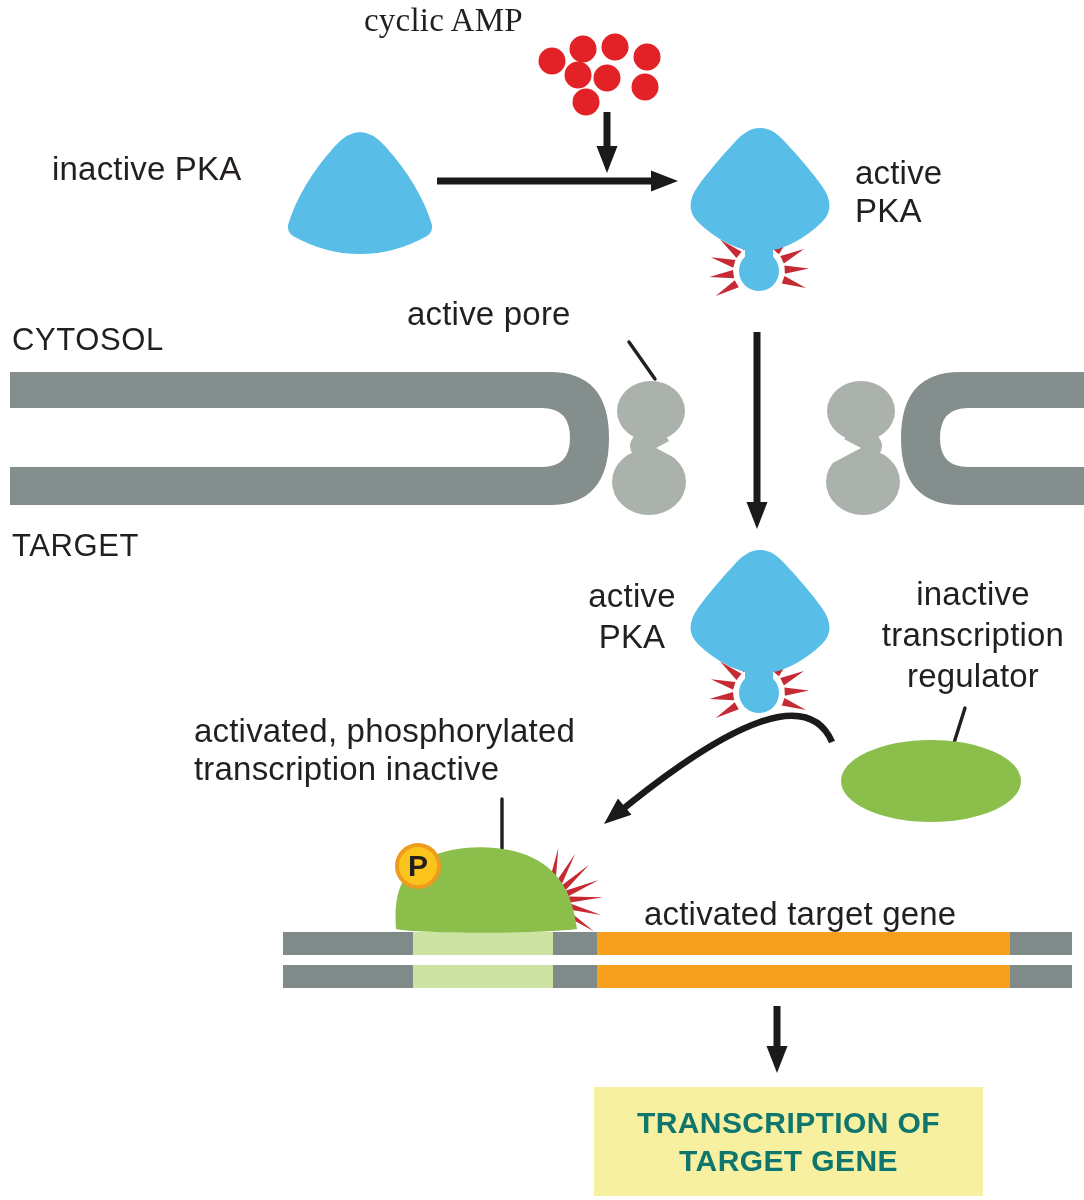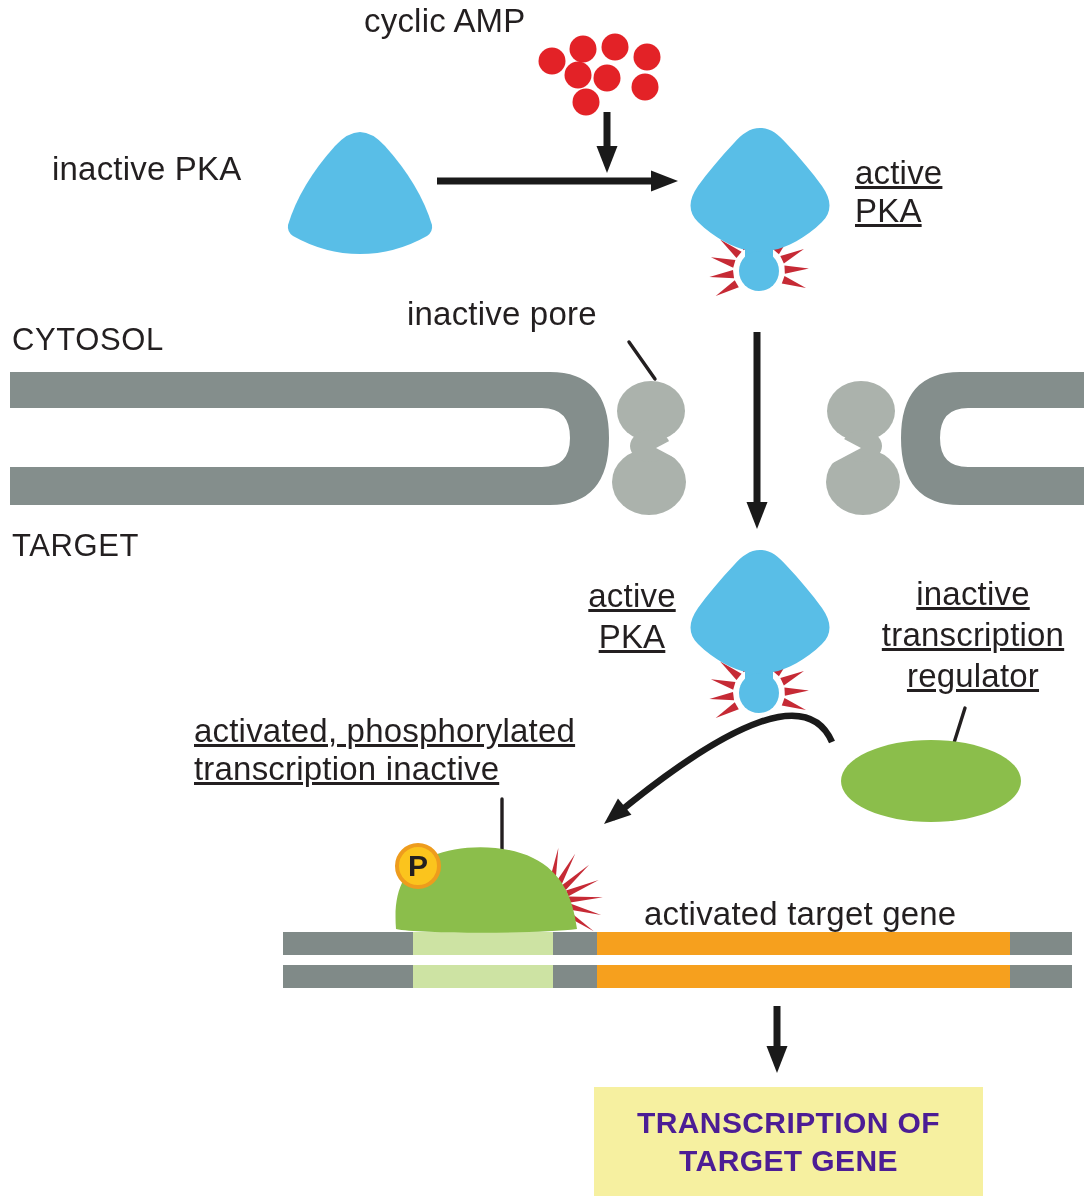--- a/index.html
+++ b/index.html
@@ -5,35 +5,35 @@
   html,body{margin:0;padding:0;background:#ffffff;}
   .stage{
     position:relative;width:1084px;height:1200px;background:#ffffff;
     font-family:"Liberation Sans", sans-serif;overflow:hidden;
   }
   .stage svg{position:absolute;left:0;top:0;}
   .lbl{
     position:absolute;color:#231F20;font-size:33px;font-weight:500;
     line-height:1.15;letter-spacing:0.2px;white-space:nowrap;
   }
-  .lbl .line{display:block;text-decoration:underline;}
+  .lbl .line{display:block;}
   .caps{font-weight:400;font-size:31px;letter-spacing:0.6px;}
   .center{text-align:center;}
   .tight{line-height:1.24;}
   .pcircle{
     position:absolute;left:395px;top:843px;width:46px;height:46px;
     box-sizing:border-box;border:4px solid #EE9C1D;border-radius:50%;
     background:#FBC41D;display:flex;align-items:center;justify-content:center;
     font-size:30px;font-weight:700;color:#231F20;
   }
   .ybox{
     position:absolute;left:594px;top:1087px;width:389px;height:109px;
     background:#F6F0A0;display:flex;flex-direction:column;
     align-items:center;justify-content:center;
-    font-size:30px;font-weight:700;color:#4c1d95;line-height:1.25;
+    font-size:30px;font-weight:700;color:#0f766e;line-height:1.25;
     letter-spacing:0.4px;text-align:center;
   }
 </style>
 </head>
 <body>
 
 <div class="stage">
 
   <svg width="1084" height="1200" viewBox="0 0 1084 1200">
     <defs>
@@ -183,32 +183,32 @@
         <polygon points="589.1298205757793,864.8669472566216 561.5864078209968,885.4570807708606 565.7734113589084,890.1072192996994" fill="#C62A35"></polygon>
         <polygon points="598.7072620864318,879.9005190615792 565.9609619231285,890.4016147153359 568.40591452552,896.1615620880067" fill="#C62A35"></polygon>
         <polygon points="602.8684587140306,897.2331504178172 568.4874012957047,896.5009789131227 568.9238939618349,902.7431148549532" fill="#C62A35"></polygon>
         <polygon points="601.1599946196097,914.9762284355361 568.8904379073655,903.0905692653531 567.270909152852,909.134732861516" fill="#C62A35"></polygon>
         <polygon points="593.7680289179723,931.1964167874203 567.126155740733,909.452365234814 563.6270740323835,914.63996720125" fill="#C62A35"></polygon>
       </g>
     <path d="M 396,929 C 393,890 404,868 432,856 C 460,844 505,844 533,858
              C 562,872 573,898 577,929 C 540,934 420,934 396,929 Z" fill="#8BBE4B"></path>
   </svg>
 
-  <div class="lbl" style="left:364px;top:2px;">cyclic AMP</div>
+  <div class="lbl" style="left:364px;top:2px;font-family:Liberation Serif, serif;">cyclic AMP</div>
 
   <div class="lbl" style="left:52px;top:150px;">inactive PKA</div>
 
   <div class="lbl" style="left:855px;top:154px;">
     <span class="line">active</span>
     <span class="line">PKA</span>
   </div>
 
   <div class="lbl caps" style="left:12px;top:322px;">CYTOSOL</div>
 
-  <div class="lbl" style="left:407px;top:295px;">inactive pore</div>
+  <div class="lbl" style="left:407px;top:295px;">active pore</div>
 
   <div class="lbl caps" style="left:12px;top:528px;">TARGET</div>
 
   <div class="lbl center tight" style="left:572px;top:576px;width:120px;">
     <span class="line">active</span>
     <span class="line">PKA</span>
   </div>
 
   <div class="lbl center tight" style="left:860px;top:574px;width:226px;">
     <span class="line">inactive</span>

